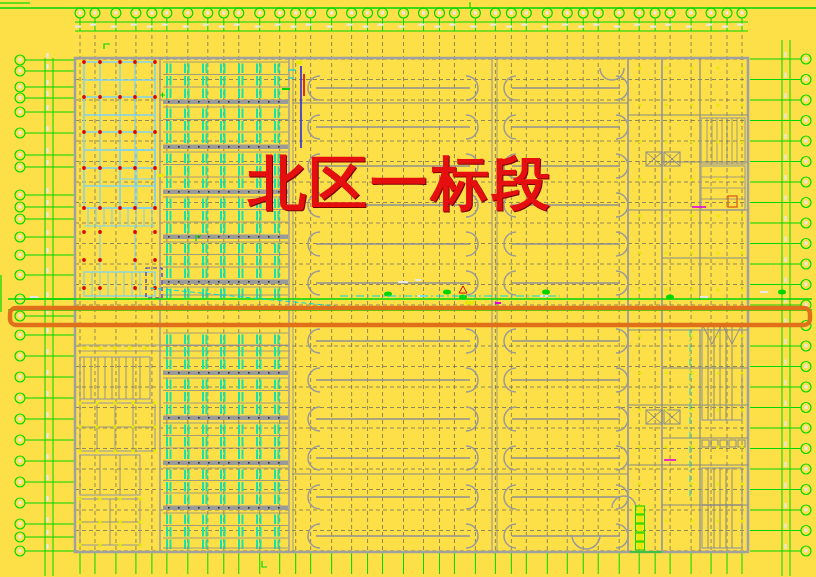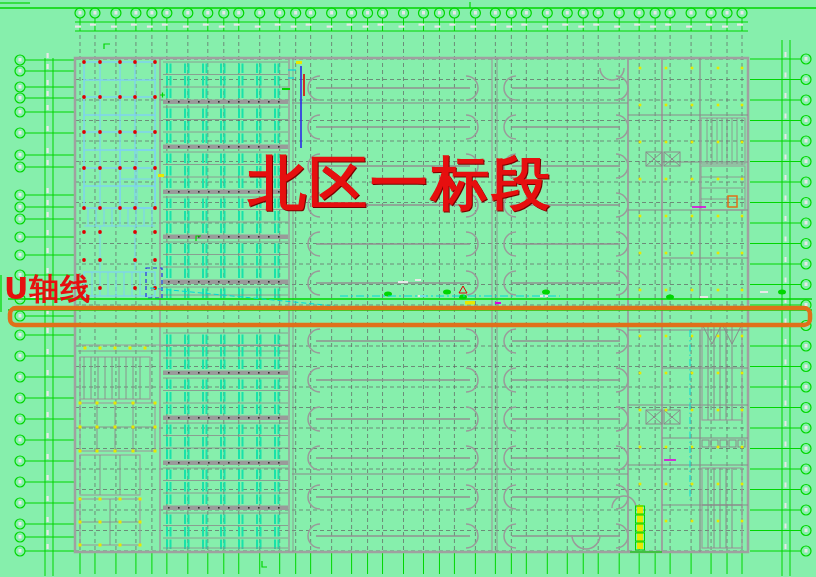--- a/index.html
+++ b/index.html
@@ -30,21 +30,21 @@
     white-space:nowrap;
     font-family:"DejaVu Sans", sans-serif;
   }
   #label-north{left:248px;top:154px;}
   #label-south{left:246px;top:392px;}
   #label-uaxis{left:4px;top:274px;}
 </style>
 </head>
 <body>
 
-<div id="stage" style="width: 816px; height: 577px; background: #86efac;">
+<div id="stage" style="width: 816px; height: 577px; background: #fde047;">
   <svg id="plan-svg" width="816" height="577" viewBox="0 0 816 577">
       <g>
         <line x1="80" y1="35" x2="80" y2="552" stroke="#616161" stroke-width="0.7" stroke-dasharray="4 3"></line>
         <line x1="94.97297297297297" y1="35" x2="94.97297297297297" y2="552" stroke="#616161" stroke-width="0.7" stroke-dasharray="4 3"></line>
         <line x1="115.94594594594594" y1="35" x2="115.94594594594594" y2="552" stroke="#616161" stroke-width="0.7" stroke-dasharray="4 3"></line>
         <line x1="135.9189189189189" y1="35" x2="135.9189189189189" y2="552" stroke="#616161" stroke-width="0.7" stroke-dasharray="4 3"></line>
         <line x1="151.89189189189187" y1="35" x2="151.89189189189187" y2="552" stroke="#616161" stroke-width="0.7" stroke-dasharray="4 3"></line>
         <line x1="166.86486486486484" y1="35" x2="166.86486486486484" y2="552" stroke="#616161" stroke-width="0.7" stroke-dasharray="4 3"></line>
         <line x1="187.83783783783784" y1="35" x2="187.83783783783784" y2="552" stroke="#616161" stroke-width="0.7" stroke-dasharray="4 3"></line>
         <line x1="207.8108108108108" y1="35" x2="207.8108108108108" y2="552" stroke="#616161" stroke-width="0.7" stroke-dasharray="4 3"></line>
@@ -1493,14 +1493,13 @@
         <rect x="465" y="301" width="10" height="3.5" fill="#e8e800"></rect>
         <rect x="512" y="307" width="12" height="3" fill="#e8e800"></rect>
         <path d="M463 286 l4 7 h-8 z" fill="none" stroke="#e00000" stroke-width="1"></path>
         <rect x="495" y="302" width="6" height="2" fill="#e000e0"></rect>
       </g>
       <g>
         <rect x="10" y="308" width="800" height="17" fill="none" stroke="#e0701a" stroke-width="4.5" rx="6"></rect>
       </g>
     </svg>
   <div id="label-north" class="section-label" style="color: rgb(230, 15, 15);">北区一标段</div>
-  <div id="label-uaxis" class="u-label" style="color: rgb(230, 15, 15);">U轴线</div>
 </div>
 
 </body></html>

